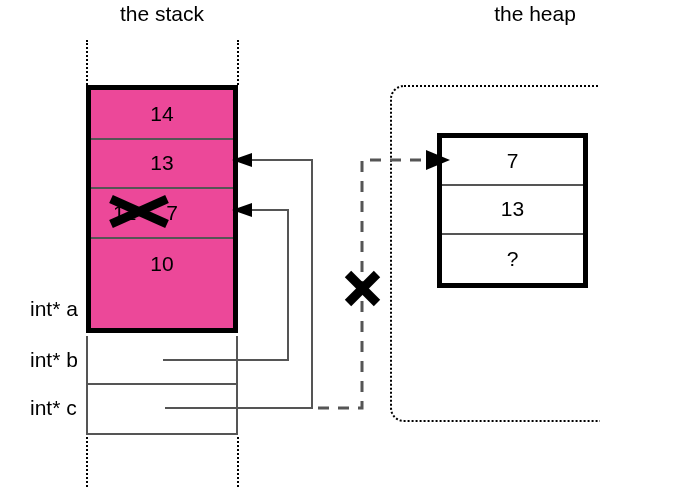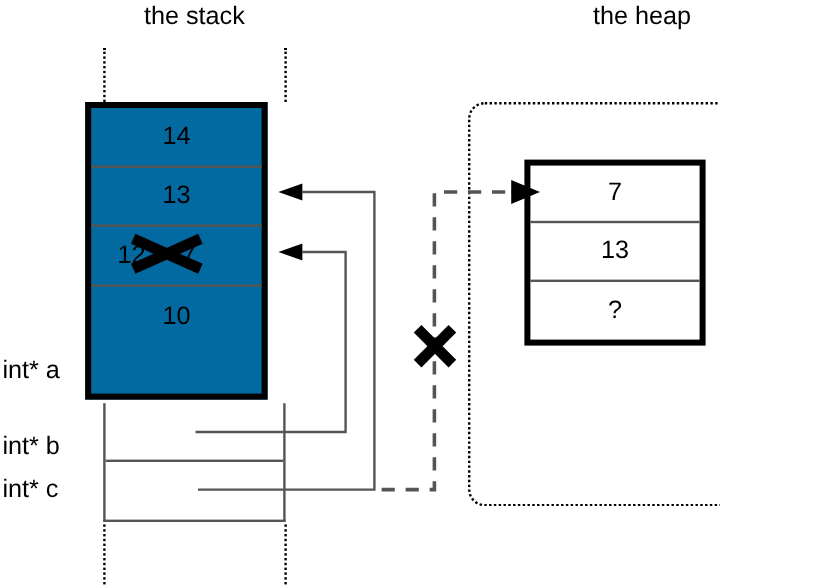--- a/index.html
+++ b/index.html
@@ -22,27 +22,27 @@
     color: #000;
     white-space: nowrap;
     text-align: center;
   }
   #stack-title { left: 86px; top: 2px; width: 152px; }
   #heap-title  { left: 390px; top: 2px; width: 290px; }
 
   
   #stack-array {
     position: absolute;
-    left: 71px;
+    left: 86px;
     top: 85px;
     width: 152px;
     height: 248px;
     box-sizing: border-box;
     border: 5px solid #000;
-    background: #0369a1;
+    background: #ec4899;
   }
   .cell {
     position: relative;
     box-sizing: border-box;
     height: 49.6px;
     border-bottom: 2px solid #555;
     font-size: 21px;
     color: #000;
     display: flex;
     align-items: center;
@@ -75,20 +75,21 @@
     width: 0;
     border-left: 2px dotted #000;
   }
 
   .var-label {
     position: absolute;
     font-size: 21px;
     color: #000;
     white-space: nowrap;
     text-align: left;
+    margin-left: 28px;
   }
 
   
   #heap-region {
     position: absolute;
     left: 390px;
     top: 85px;
     width: 290px;
     height: 337px;
     box-sizing: border-box;
@@ -163,21 +164,21 @@
       <span>10</span>
     </div>
   </div>
 
   <div id="stack-locals">
     <div class="lcell"></div>
     <div class="lcell last"></div>
   </div>
 
   <div class="var-label" style="left:2px; top:297px;">int* a</div>
-  <div class="var-label" style="left:2px; top:360px;">int* b</div>
+  <div class="var-label" style="left:2px; top:348px;">int* b</div>
   <div class="var-label" style="left:2px; top:396px;text-align:center;">int* c</div>
 
   <div id="heap-region"></div>
   <div id="heap-array">
     <div class="hcell">
       <span>7</span>
     </div>
     <div class="hcell">
       <span>13</span>
     </div>

